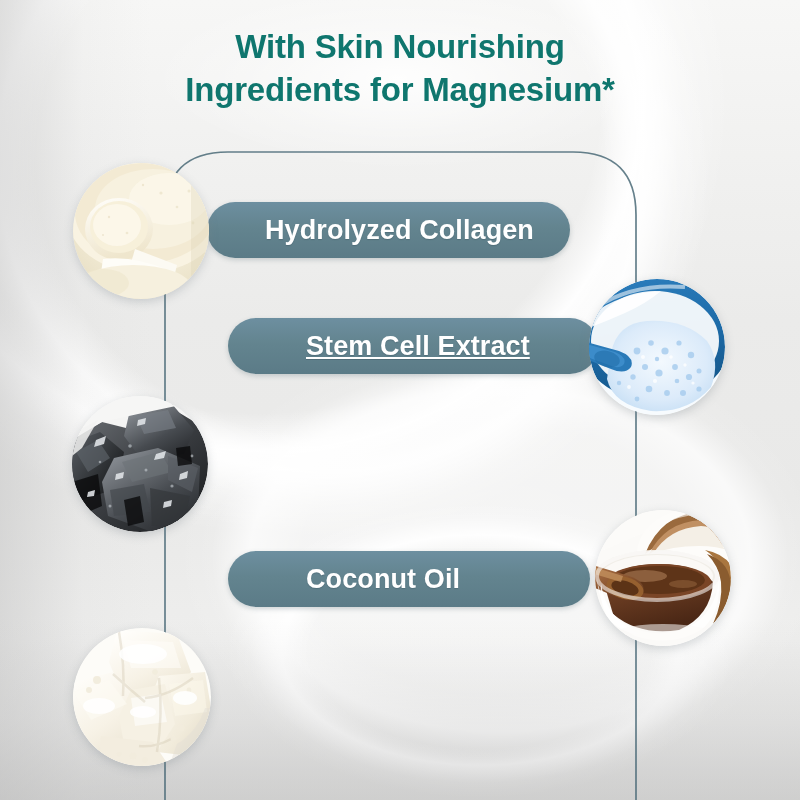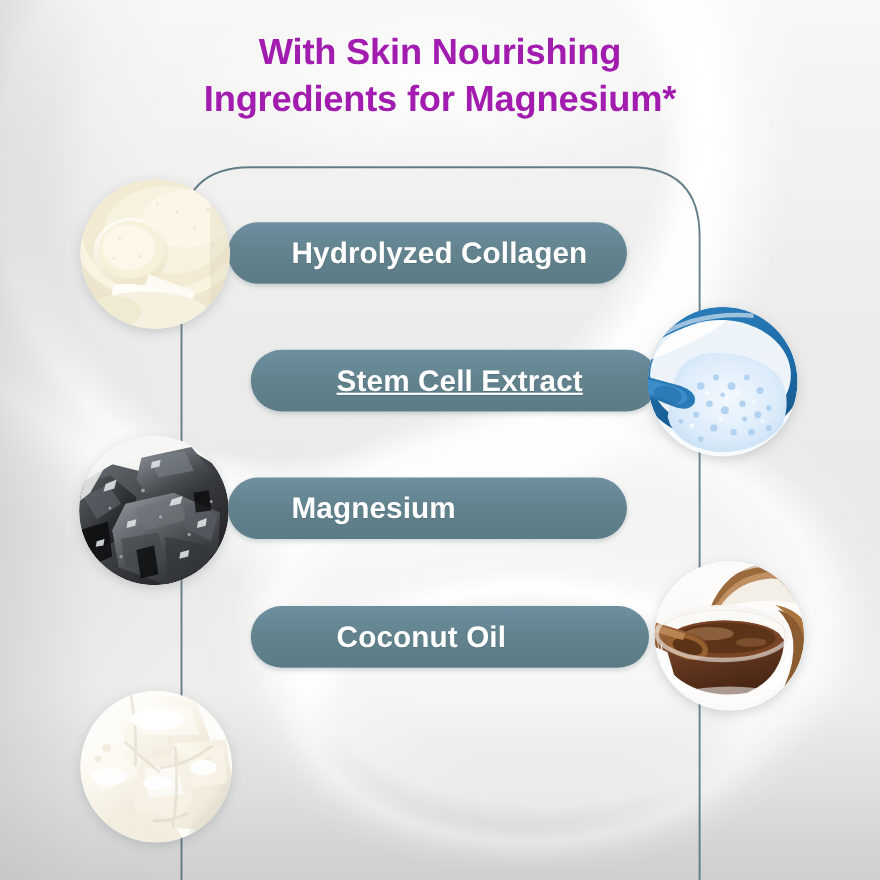--- a/index.html
+++ b/index.html
@@ -113,21 +113,21 @@
   .heading {
     position: absolute;
     left: 0;
     top: 26px;
     width: 800px;
     text-align: center;
     font-size: 33px;
     font-weight: bold;
     line-height: 1.30;
     letter-spacing: -0.2px;
-    color: #a21caf;
+    color: #0f766e;
     z-index: 6;
   }
 
   
   .pill {
     position: absolute;
     height: 56px;
     border-radius: 28px;
     display: flex;
     align-items: center;
@@ -298,23 +298,20 @@
         <path d="M -6 64 L 26 73 Q 38 78 35 85 Q 30 91 20 86 L -8 76 Z" fill="#3f8fcc" opacity="0.85"></path>
         <ellipse cx="18" cy="80" rx="13" ry="8" fill="#1f6ca6" opacity="0.55" transform="rotate(14 18 80)"></ellipse>
 
         <path d="M 2 36 Q 30 14 72 12 Q 58 24 36 34 Q 18 42 2 48 Z" fill="#ffffff" opacity="0.9"></path>
 
         <path d="M 8 28 Q 44 4 96 8" stroke="#ffffff" stroke-width="4" fill="none" opacity="0.55"></path>
       </g>
     </svg>
   </div>
 
-  <div class="pill left-anchor" id="pill-2" style="left: 207px; top: 434px; width: 363px;">
-    <span>Magnesium</span>
-  </div>
 
   <div class="circle" id="img-2" aria-label="Dark gray crystalline magnesium mineral rocks" style="left: 72px; top: 396px; width: 136px; height: 136px;">
     <svg width="136" height="136" viewBox="0 0 136 136">
       <defs>
         <clipPath id="c2">
             <circle cx="68" cy="68" r="68"></circle>
           </clipPath>
         <linearGradient id="g2a" x1="0" y1="0" x2="1" y2="1">
           <stop offset="0%" stop-color="#6e7277"></stop>
           <stop offset="50%" stop-color="#3a3d41"></stop>

